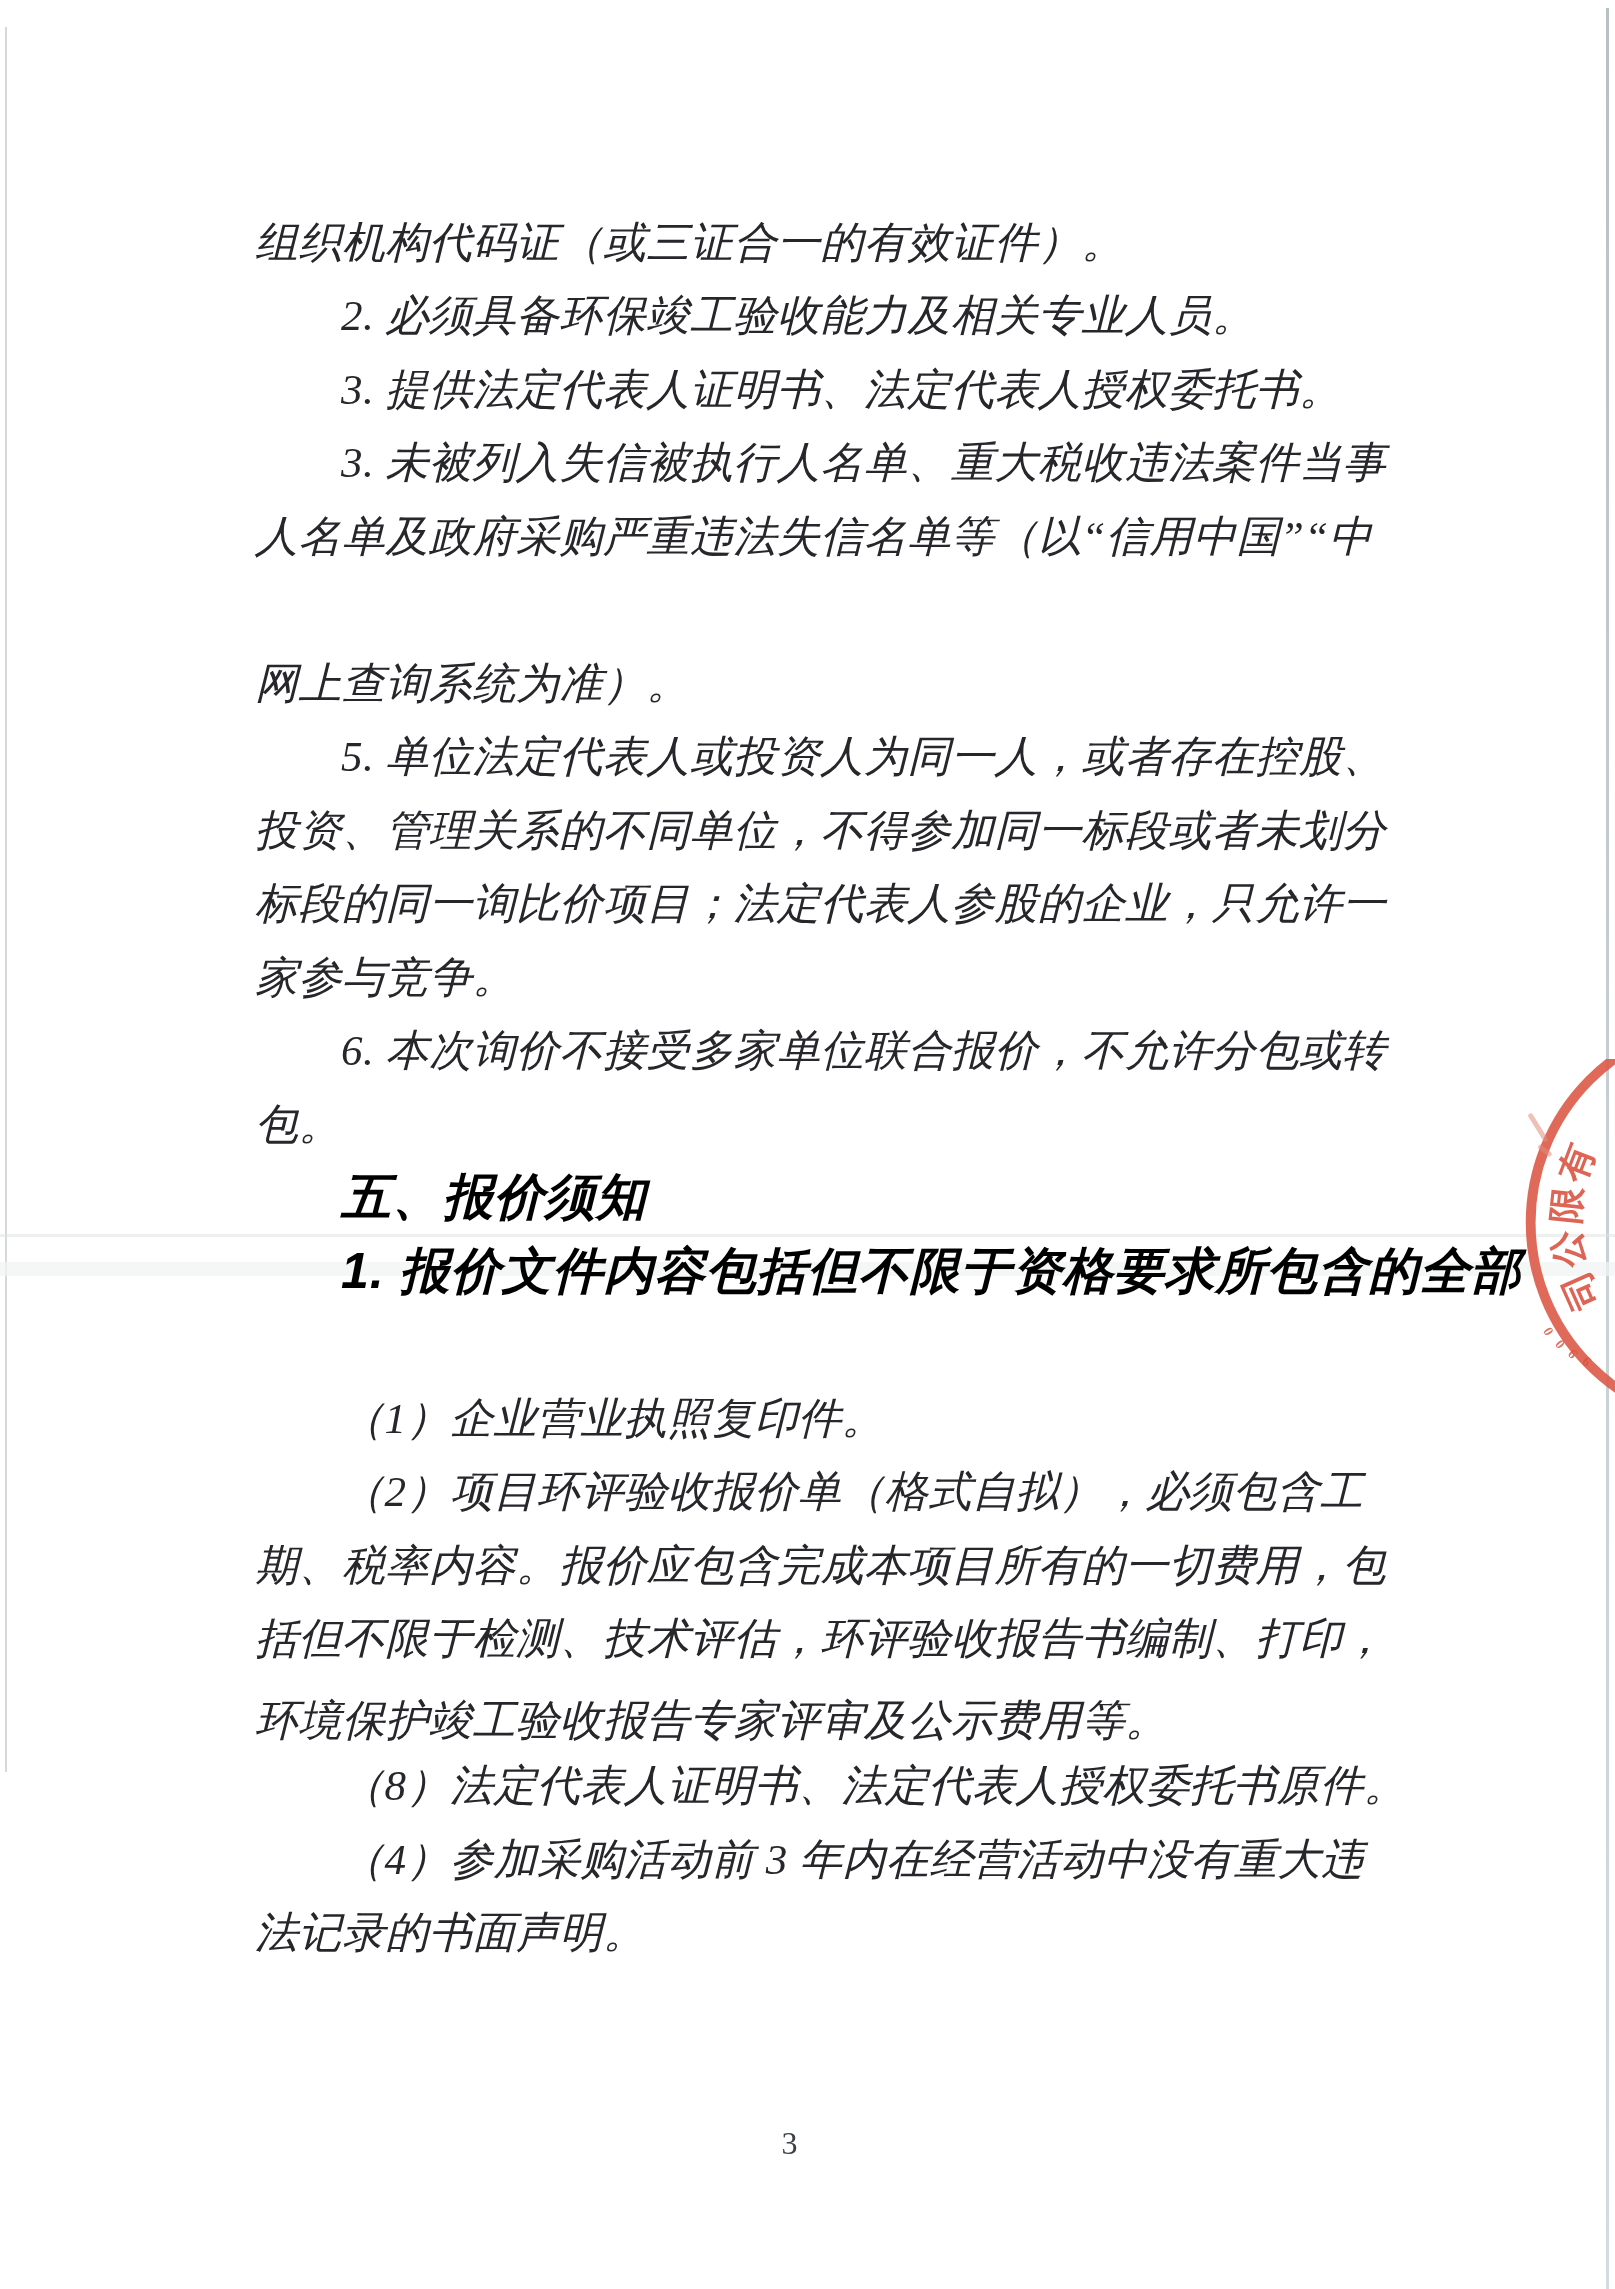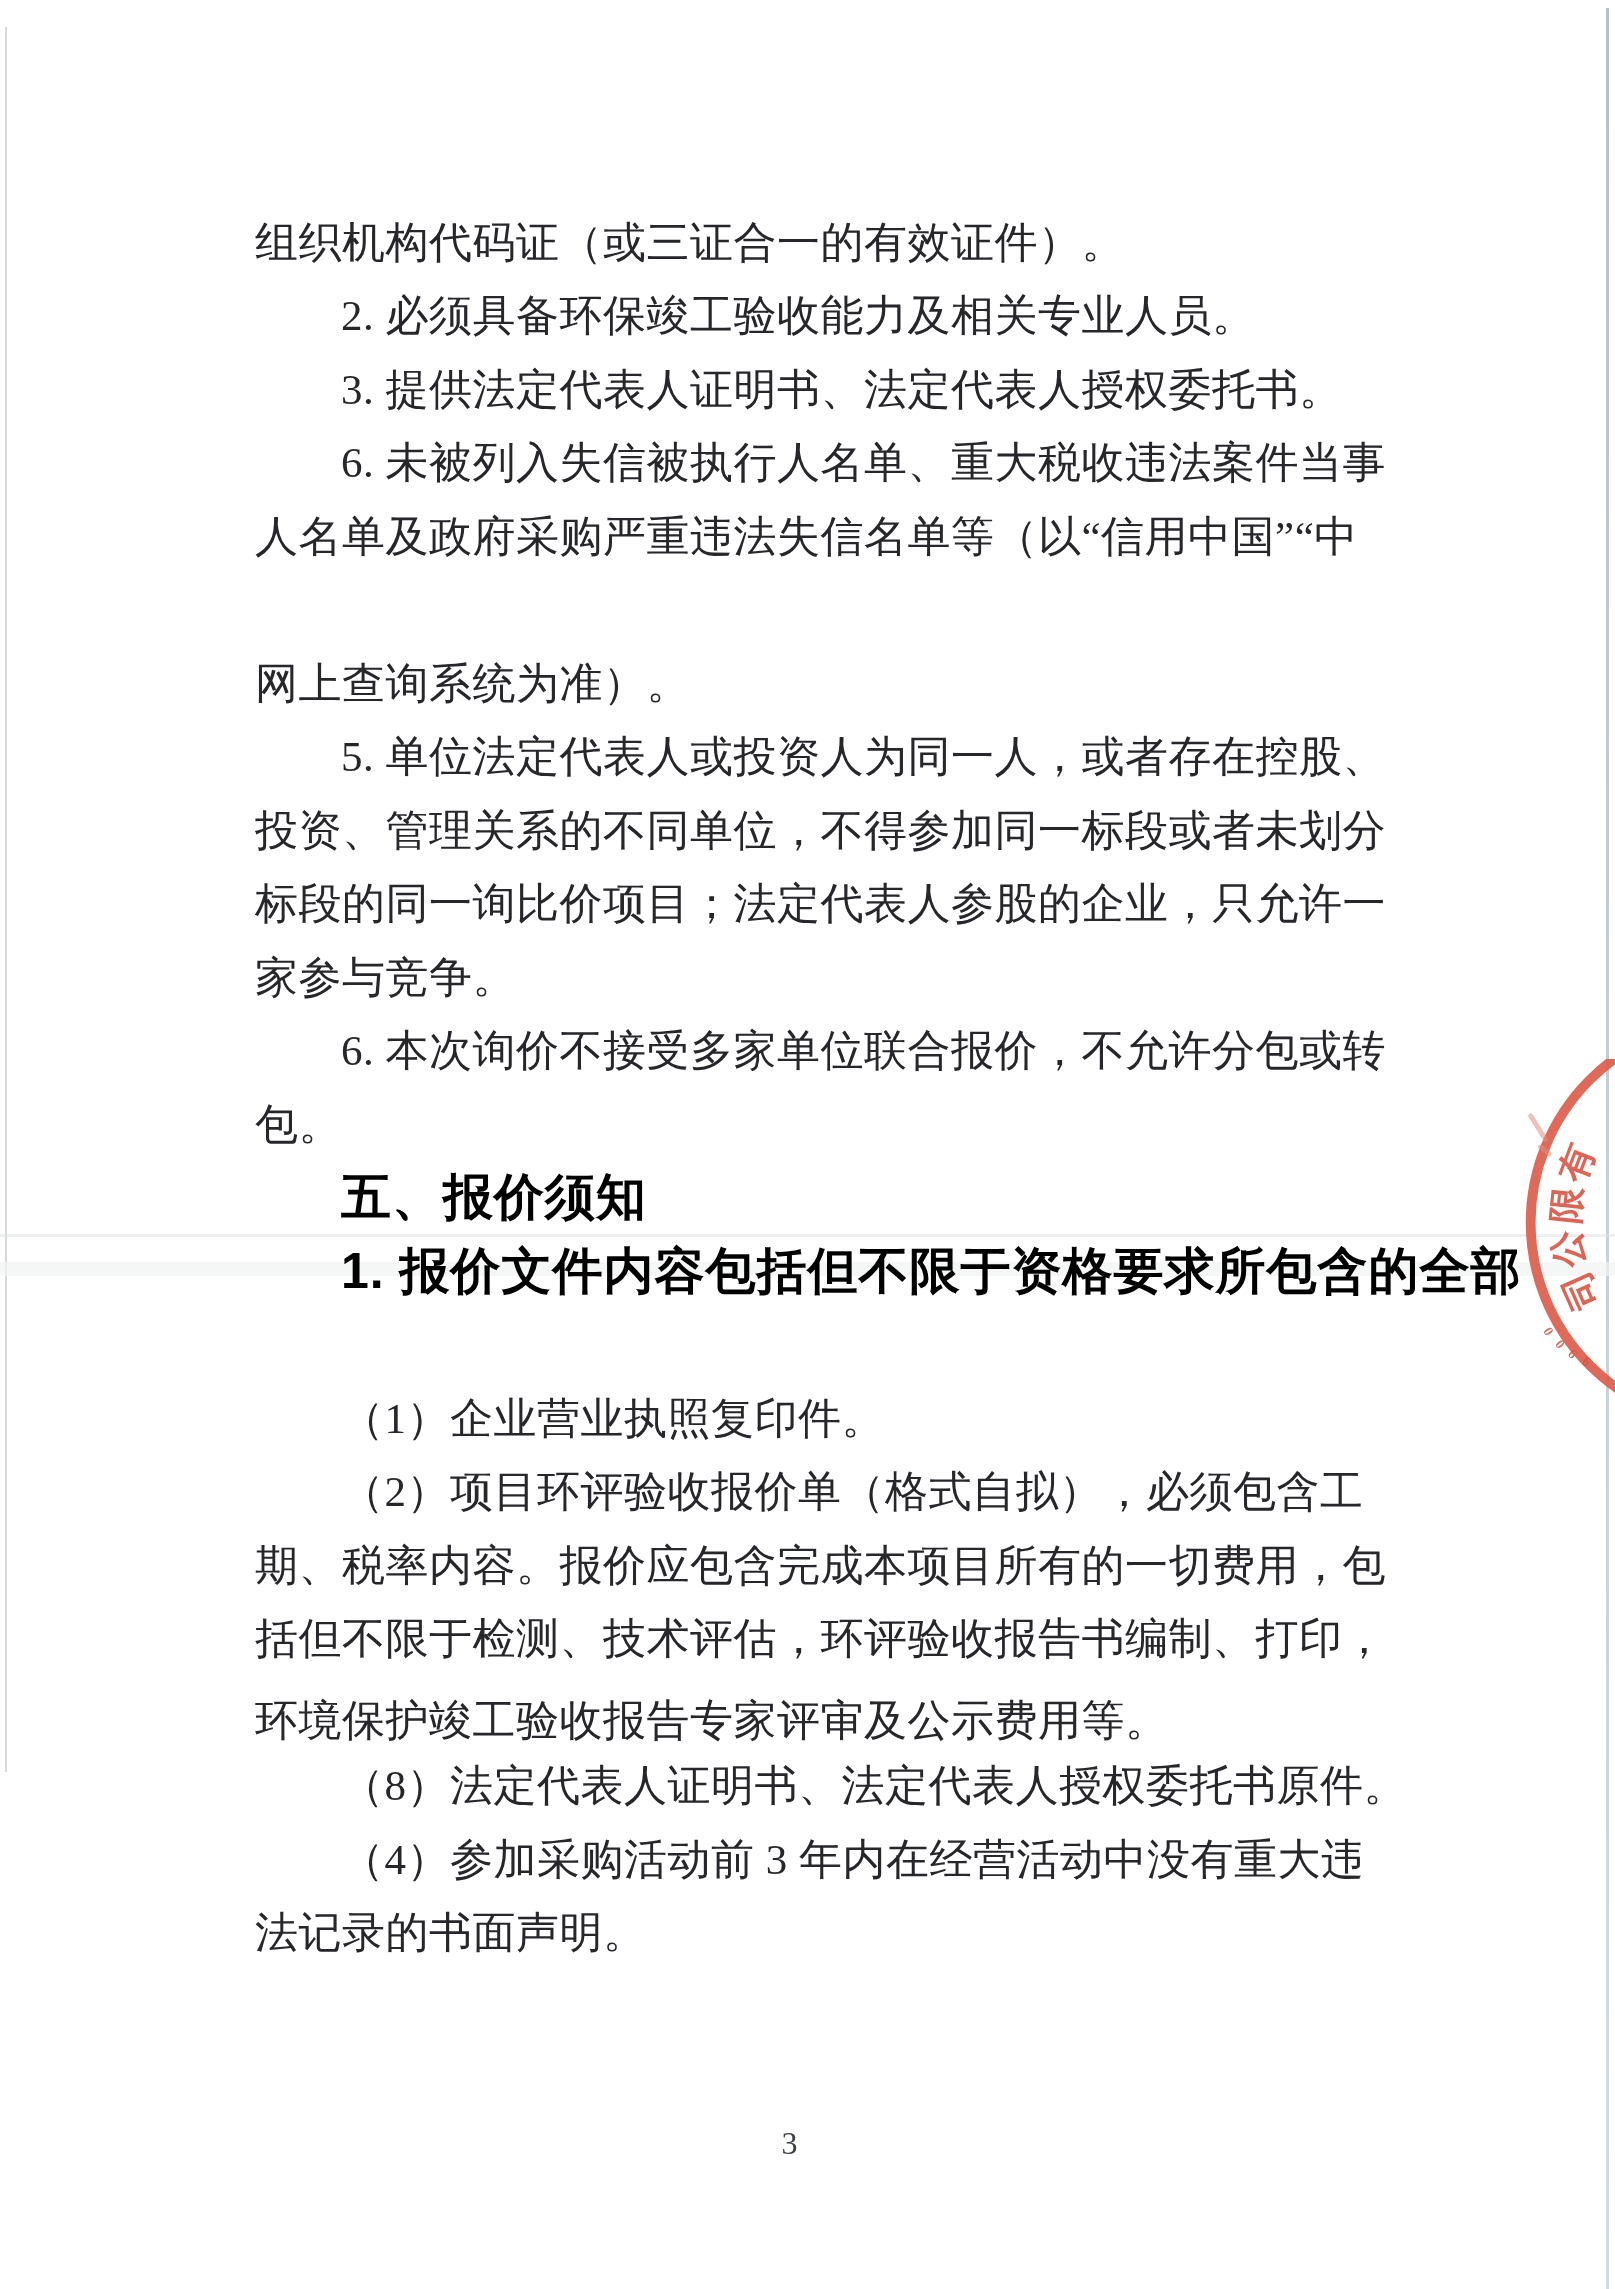--- a/index.html
+++ b/index.html
@@ -21,21 +21,21 @@
   }
   .scan-band-1{
     position:absolute;left:0;top:1234px;width:1615px;height:2.9px;
     background:#dfe3e2;opacity:.55;
   }
   .scan-band-2{
     position:absolute;left:0;top:1262px;width:1615px;height:13.7px;
     background:#f1f3f3;opacity:.7;
   }
   
-  #text-block{position:absolute;left:0;top:0;width:1615px;height:2290px;}
+  #text-block{position:absolute;left:0;top:0;width:1615px;height:2290px;font-style:italic;}
   .line{
     position:absolute;left:255px;
     white-space:nowrap;
     font-size:43px;line-height:47px;
     letter-spacing:0.5px;
     color:#26262b;
     font-weight:400;
   }
   .line.indent{left:341px;}
   .line.bold{
@@ -74,21 +74,21 @@
 
   <div class="edge-line-left"></div>
   <div class="edge-line-right"></div>
   <div class="scan-band-1"></div>
   <div class="scan-band-2"></div>
 
   <div id="text-block">
       <div class="line" style="top: 219px;">组织机构代码证（或三证合一的有效证件）。</div>
       <div class="line indent" style="top: 292px;">2. 必须具备环保竣工验收能力及相关专业人员。</div>
       <div class="line indent" style="top: 366px;">3. 提供法定代表人证明书、法定代表人授权委托书。</div>
-      <div class="line indent" style="top: 439px;">6. 未被列入失信被执行人名单、重大税收违法案件当事</div>
+      <div class="line indent" style="top: 439px;">3. 未被列入失信被执行人名单、重大税收违法案件当事</div>
       <div class="line" style="top: 513px; text-align: right;">人名单及政府采购严重违法失信名单等（以“信用中国”“中</div>
       <div class="line" style="top: 660px;">网上查询系统为准）。</div>
       <div class="line indent" style="top: 733px;">5. 单位法定代表人或投资人为同一人，或者存在控股、</div>
       <div class="line" style="top: 807px;">投资、管理关系的不同单位，不得参加同一标段或者未划分</div>
       <div class="line" style="top: 880px;">标段的同一询比价项目；法定代表人参股的企业，只允许一</div>
       <div class="line" style="top: 954px;">家参与竞争。</div>
       <div class="line indent" style="top: 1027px;">6. 本次询价不接受多家单位联合报价，不允许分包或转</div>
       <div class="line" style="top: 1101px;">包。</div>
       <div class="line indent bold" style="top: 1174px;">五、报价须知</div>
       <div class="line indent bold" style="top: 1248px;">1. 报价文件内容包括但不限于资格要求所包含的全部</div>

